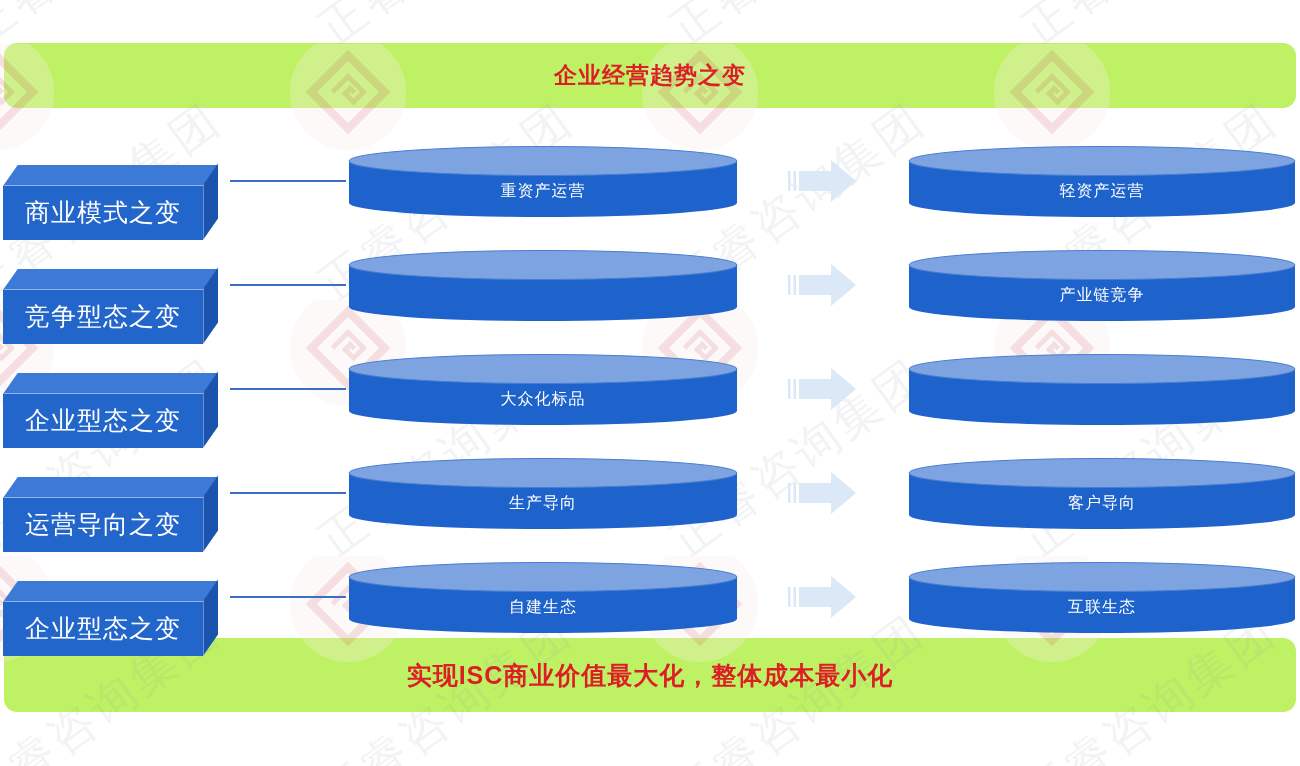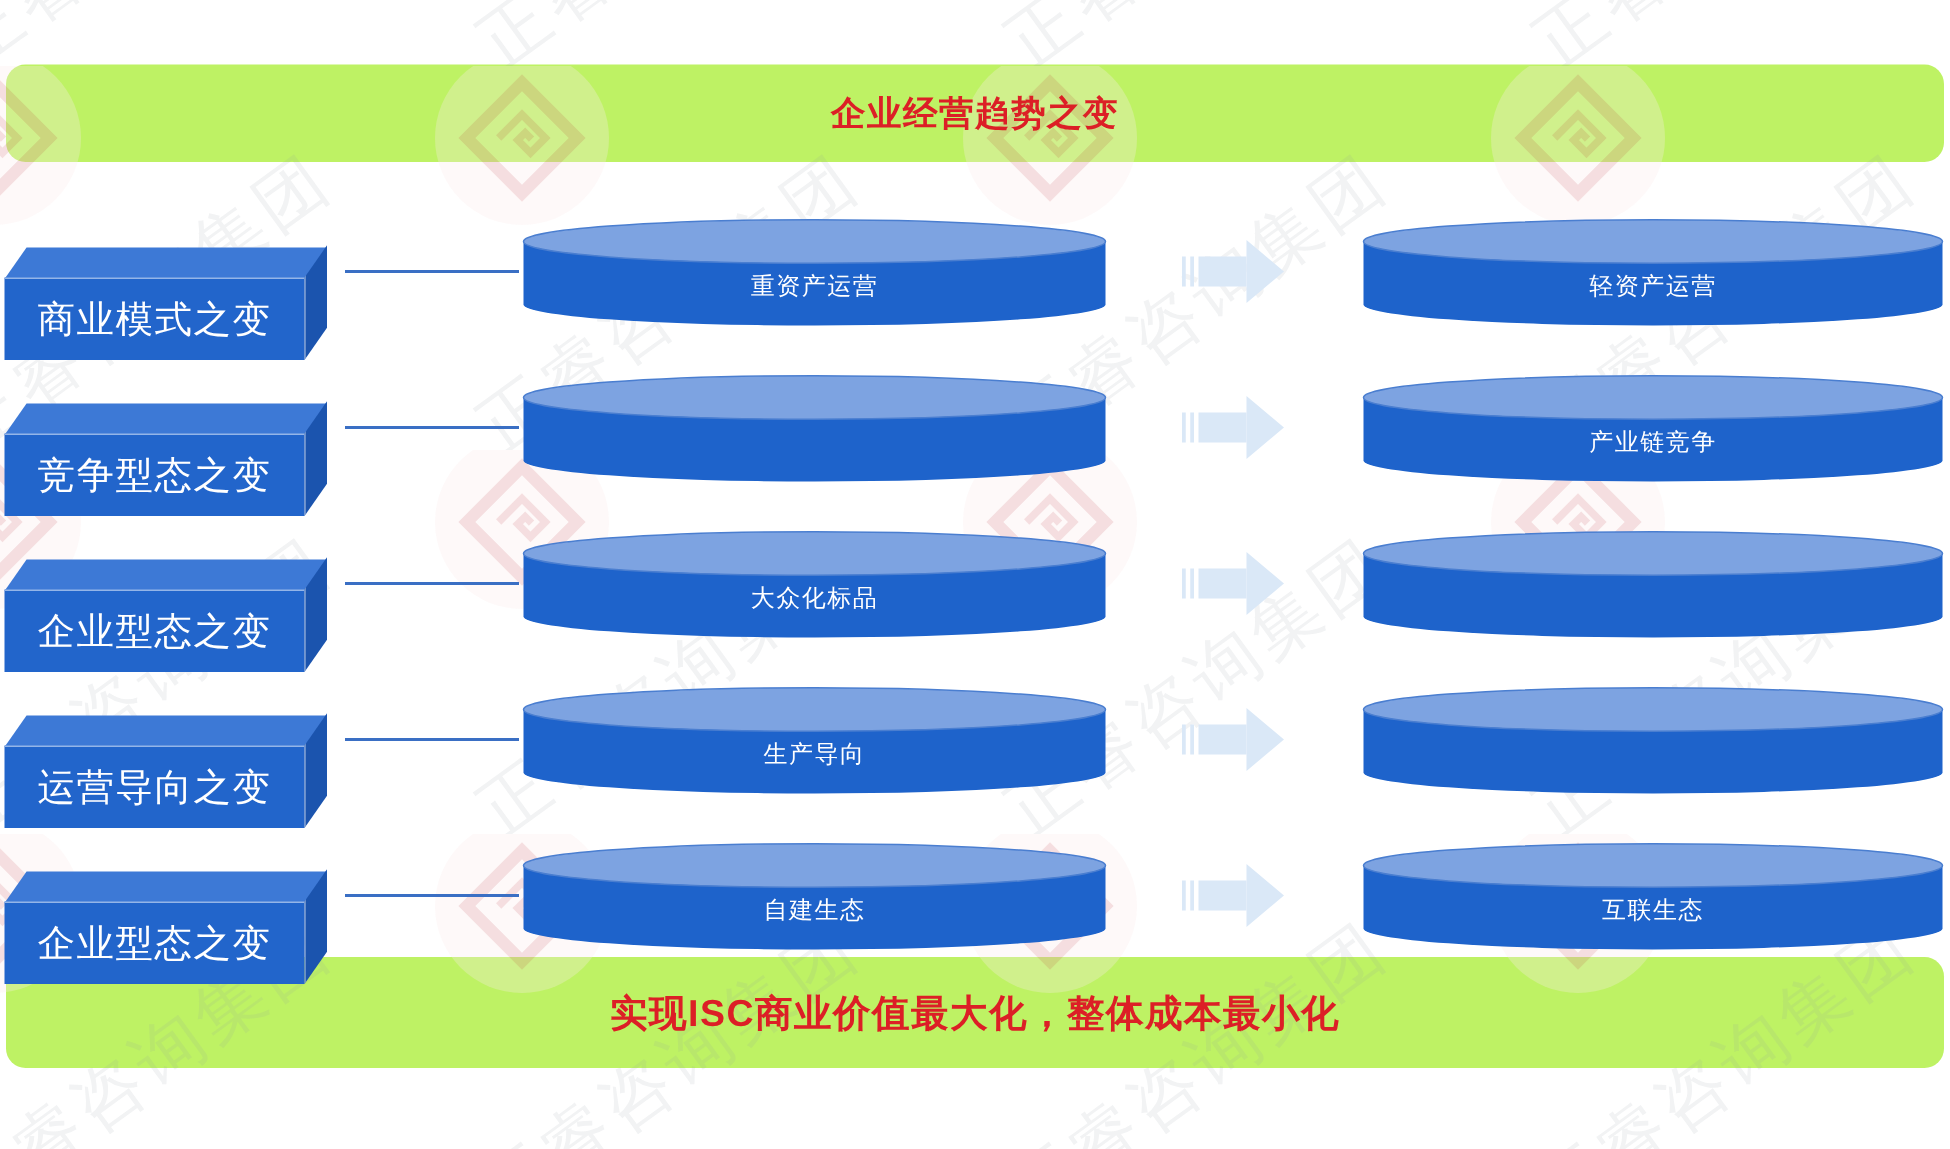--- a/index.html
+++ b/index.html
@@ -206,20 +206,21 @@
         <rect x="5.5" y="13" width="2.5" height="20"></rect>
         <rect x="11" y="13" width="32" height="20"></rect>
         <polygon points="43,2 68,23 43,44"></polygon>
       </g>
     </svg>
     <div class="cyl cyl-right">
       <svg width="388" height="76" viewBox="0 0 388 76">
         <path d="M1 16 L1 58 A193 14 0 0 0 387 58 L387 16 Z" fill="#1E63CB"></path>
         <ellipse cx="194" cy="16" rx="193" ry="14.5" fill="#7DA3E1" stroke="#4A7ED0" stroke-width="1"></ellipse>
       </svg>
+      <span class="cyl-label">客户导向</span>
     </div>
   </div>
 
   <div class="row row4">
     <div class="box3d">
       <span class="box-label">企业型态之变</span>
     </div>
     <div class="connector"></div>
     <div class="cyl cyl-left">
       <svg width="390" height="76" viewBox="0 0 390 76">

